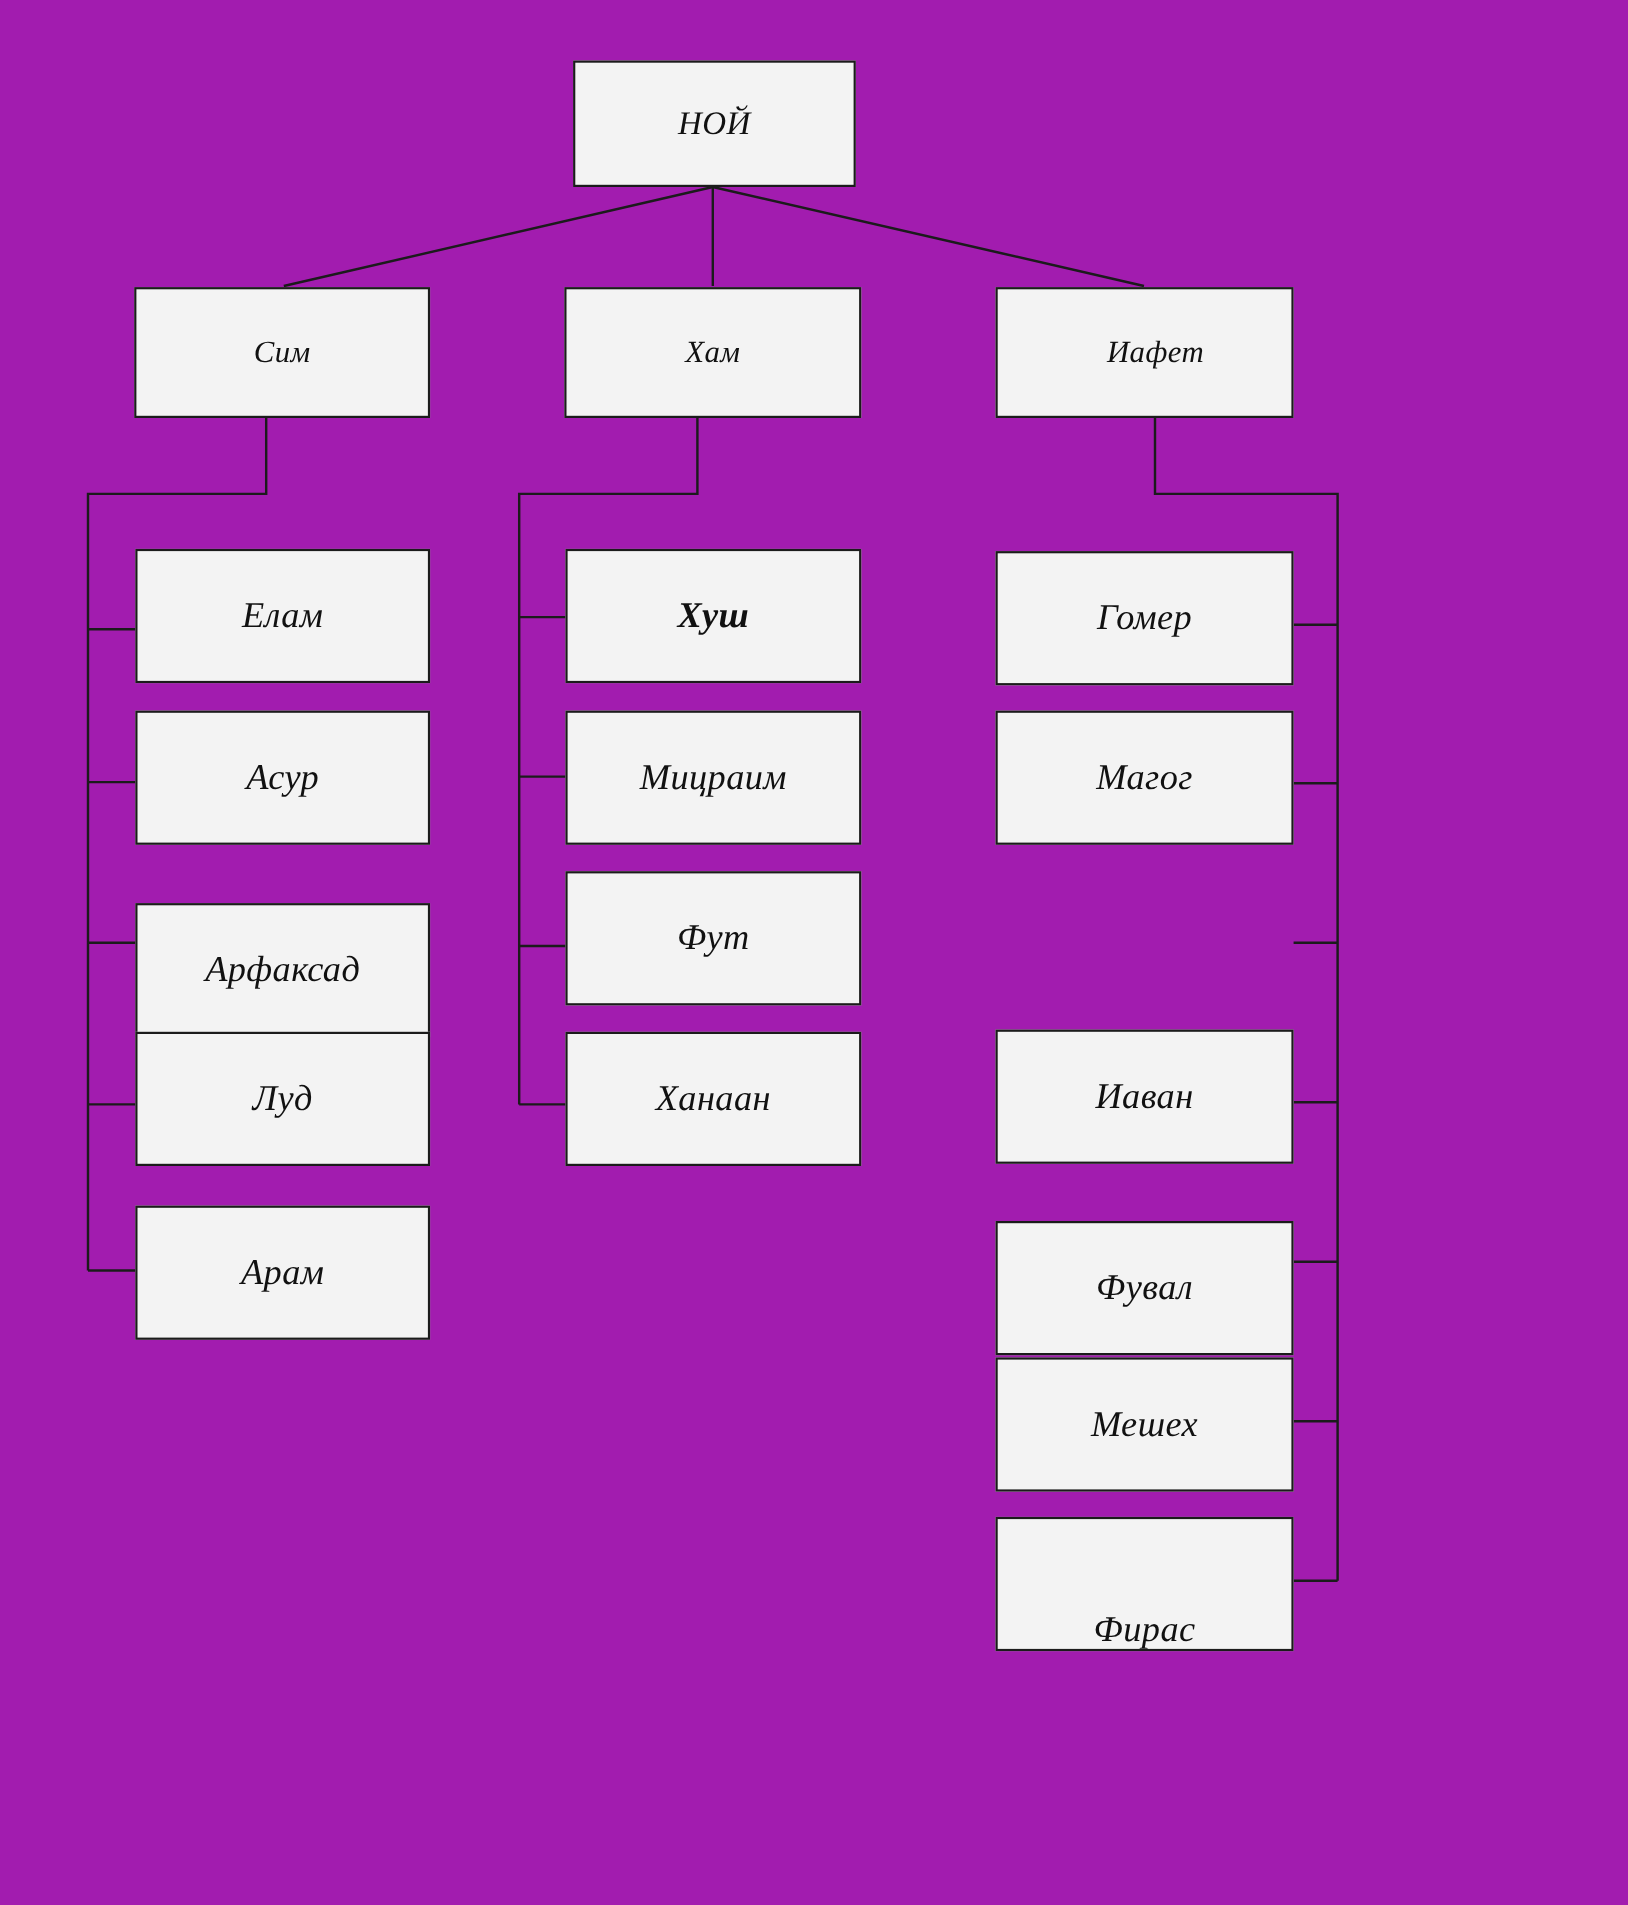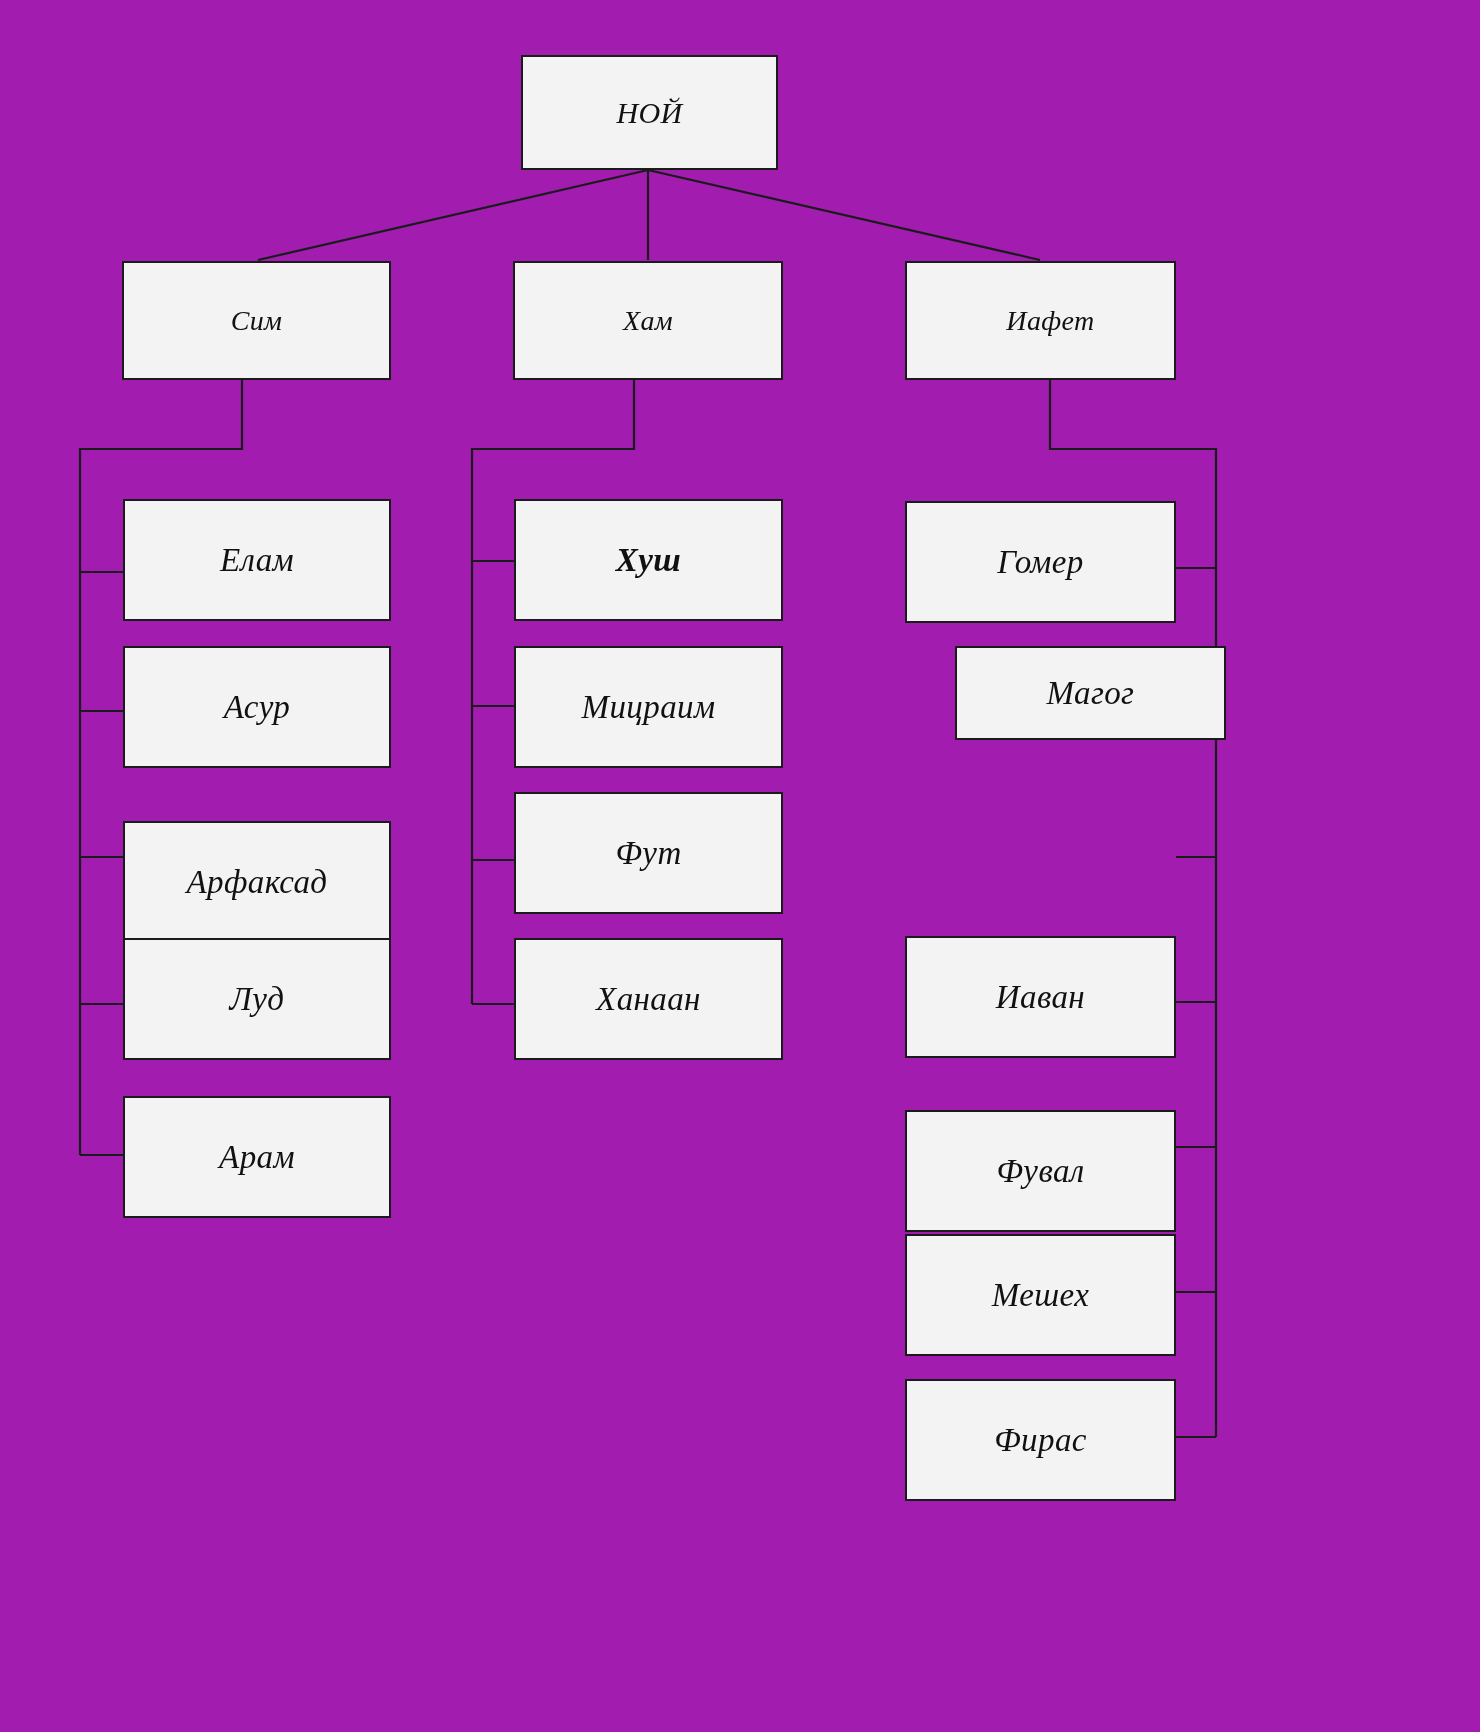--- a/index.html
+++ b/index.html
@@ -123,29 +123,29 @@
   <div class="node" style="left:514px; top:792px; width:269px; height:122px;">
     <span class="label">Фут</span>
   </div>
   <div class="node" style="left:514px; top:938px; width:269px; height:122px;">
     <span class="label">Ханаан</span>
   </div>
 
   <div class="node" style="left:905px; top:501px; width:271px; height:122px;">
     <span class="label">Гомер</span>
   </div>
-  <div class="node" style="left:955px; top:646px; width:271px; height:94px;">
+  <div class="node" style="left:905px; top:646px; width:271px; height:122px;">
     <span class="label">Магог</span>
   </div>
   <div class="node" style="left:905px; top:936px; width:271px; height:122px;">
     <span class="label">Иаван</span>
   </div>
   <div class="node" style="left:905px; top:1086px; width:271px; height:122px;margin-top:24px;">
     <span class="label">Фувал</span>
   </div>
   <div class="node" style="left:905px; top:1234px; width:271px; height:122px;">
     <span class="label">Мешех</span>
   </div>
-  <div class="node" style="left:905px; top:1379px; width:271px; height:122px;">
+  <div class="node" style="left:905px; top:1379px; width:271px; height:122px;align-items:flex-end;">
     <span class="label">Фирас</span>
   </div>
 
 </div>
 
 </body></html>

